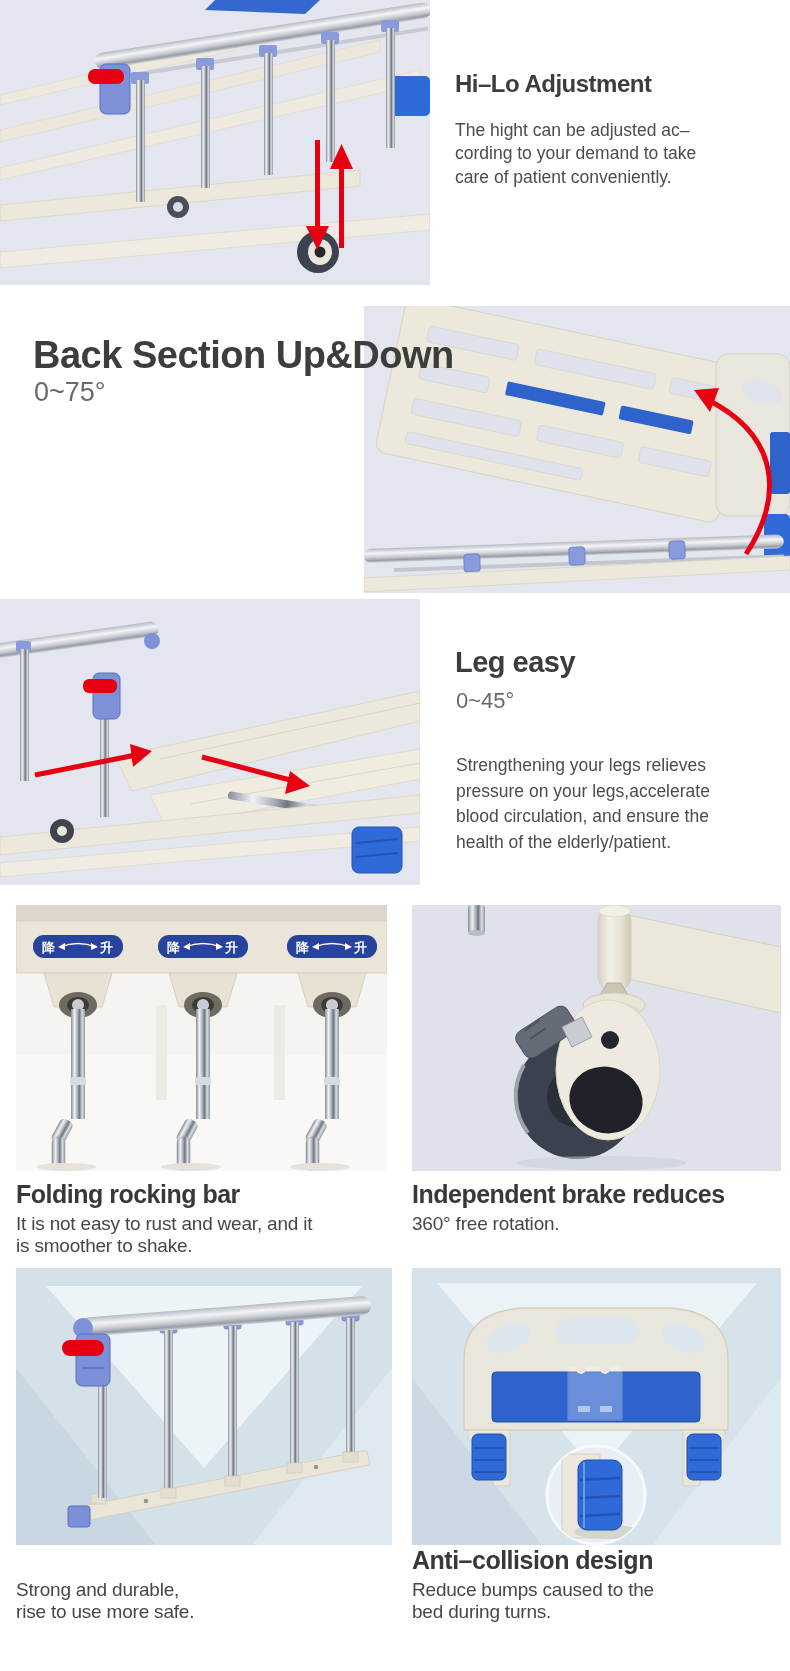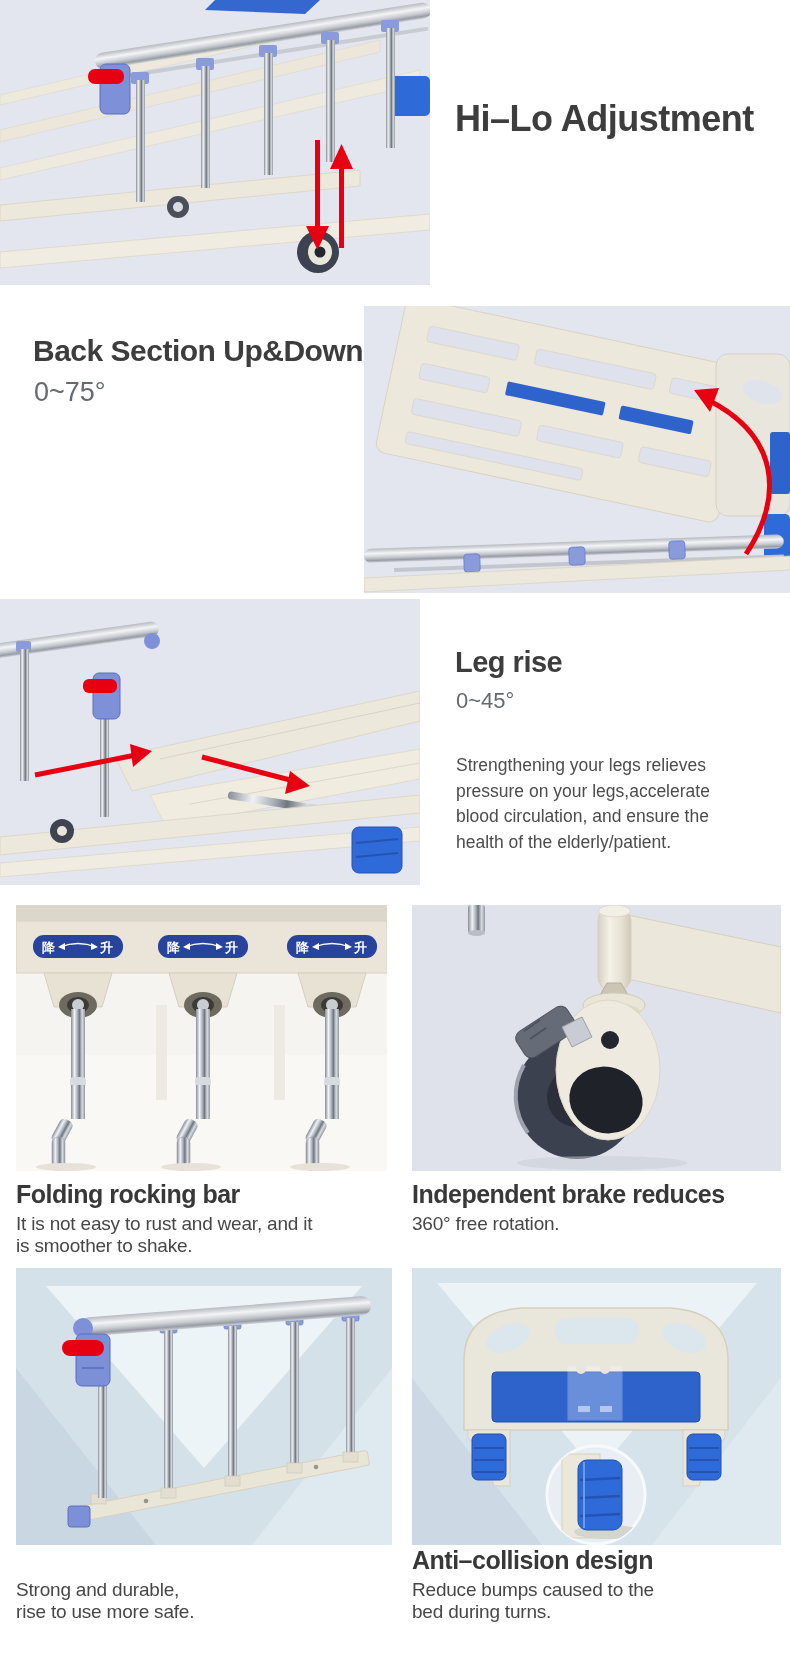--- a/index.html
+++ b/index.html
@@ -86,21 +86,24 @@
       <g>
         <rect x="315" y="140" width="5" height="90" fill="#e60012"></rect>
         <polygon points="306,226 329,226 317.5,250" fill="#e60012"></polygon>
       </g>
       <g>
         <rect x="339" y="166" width="5" height="82" fill="#e60012"></rect>
         <polygon points="330,169 353,169 341.5,144" fill="#e60012"></polygon>
       </g>
     </svg>
   </div>
-  <div class="abs title" style="left:455px;top:70px;font-size:36px;margin-top:28px;">Hi–Lo Adjustment</div>
+  <div class="abs title" style="left:455px;top:70px;font-size:24px;">Hi–Lo Adjustment</div>
+  <div class="abs body" style="left:455px;top:119px;width:330px;font-size:17.5px;line-height:23.3px;">The hight can be adjusted ac–
+cording to your demand to take
+care of patient conveniently.</div>
 
   <div class="photo" style="left:364px;top:306px;width:426px;height:287px;">
     <svg viewBox="0 0 426 287">
       <rect x="0" y="0" width="426" height="287" fill="#e3e6ee"></rect>
       <g transform="rotate(12 210 120)">
         <rect x="20" y="28" width="350" height="158" rx="10" fill="#ece8dc" stroke="#d9d3c4"></rect>
         <rect x="48" y="52" width="92" height="16" rx="3" fill="#dfe2ec" stroke="#d6d0c2" stroke-width="0.6"></rect>
         <rect x="158" y="52" width="122" height="16" rx="3" fill="#dfe2ec" stroke="#d6d0c2" stroke-width="0.6"></rect>
         <rect x="296" y="52" width="56" height="16" rx="3" fill="#dfe2ec" stroke="#d6d0c2" stroke-width="0.6"></rect>
         <rect x="48" y="90" width="70" height="16" rx="3" fill="#dfe2ec" stroke="#d6d0c2" stroke-width="0.6"></rect>
@@ -124,21 +127,21 @@
         <rect x="205" y="241" width="16" height="18" rx="3" transform="rotate(-2 213 250)" fill="#8a9bdc" stroke="#6577c5" stroke-width="0.8"></rect>
         <rect x="305" y="235" width="16" height="18" rx="3" transform="rotate(-2 313 244)" fill="#8a9bdc" stroke="#6577c5" stroke-width="0.8"></rect>
         <polygon points="0,272 426,250 426,264 0,286" fill="#ece8db" stroke="#d9d3c4" stroke-width="0.8"></polygon>
       </g>
       <g>
         <path d="M 382 248 C 420 190 415 130 344 94" fill="none" stroke="#e60012" stroke-width="5"></path>
         <polygon points="330,84 355,82 346,106" fill="#e60012"></polygon>
       </g>
     </svg>
   </div>
-  <div class="abs title" style="left:33px;top:334px;font-size:30px;">Back Section Up&amp;Down</div>
+  <div class="abs title" style="left:33px;top:334px;font-size:38px;">Back Section Up&amp;Down</div>
   <div class="abs range" style="left:34px;top:377px;font-size:27px;">0~75°</div>
 
   <div class="photo" style="left:0;top:599px;width:420px;height:286px;">
     <svg viewBox="0 0 420 286">
       <rect x="0" y="0" width="420" height="286" fill="#e3e6ee"></rect>
       <rect x="-10" y="44" width="170" height="15" rx="7" transform="rotate(-8 0 52)" fill="url(#aluH)"></rect>
       <circle cx="152" cy="42" r="8" fill="#7d90d8"></circle>
       <g>
         <rect x="16" y="42" width="15" height="11" rx="2" fill="#8a9bdc"></rect>
         <rect x="20" y="50" width="9" height="132" fill="url(#chromeV)"></rect>
@@ -167,21 +170,21 @@
       <g>
         <line x1="35" y1="176" x2="136" y2="156" stroke="#e60012" stroke-width="5"></line>
         <polygon points="152,152 130,145 133,168" fill="#e60012"></polygon>
       </g>
       <g>
         <line x1="202" y1="158" x2="294" y2="182" stroke="#e60012" stroke-width="5"></line>
         <polygon points="310,187 290,172 285,195" fill="#e60012"></polygon>
       </g>
     </svg>
   </div>
-  <div class="abs title" style="left:455px;top:646px;font-size:29px;">Leg rise</div>
+  <div class="abs title" style="left:455px;top:646px;font-size:29px;">Leg easy</div>
   <div class="abs range" style="left:456px;top:688px;font-size:22px;">0~45°</div>
   <div class="abs body" style="left:456px;top:731px;width:330px;font-size:17.5px;line-height:25.6px;margin-top:22px;">Strengthening your legs relieves
 pressure on your legs,accelerate
 blood circulation, and ensure the
 health of the elderly/patient.</div>
 
   <div class="photo" style="left:16px;top:905px;width:371px;height:266px;">
     <svg viewBox="0 0 371 266">
       <rect x="0" y="0" width="371" height="266" fill="#f6f4f0"></rect>
       <rect x="0" y="150" width="371" height="116" fill="#faf8f4"></rect>

